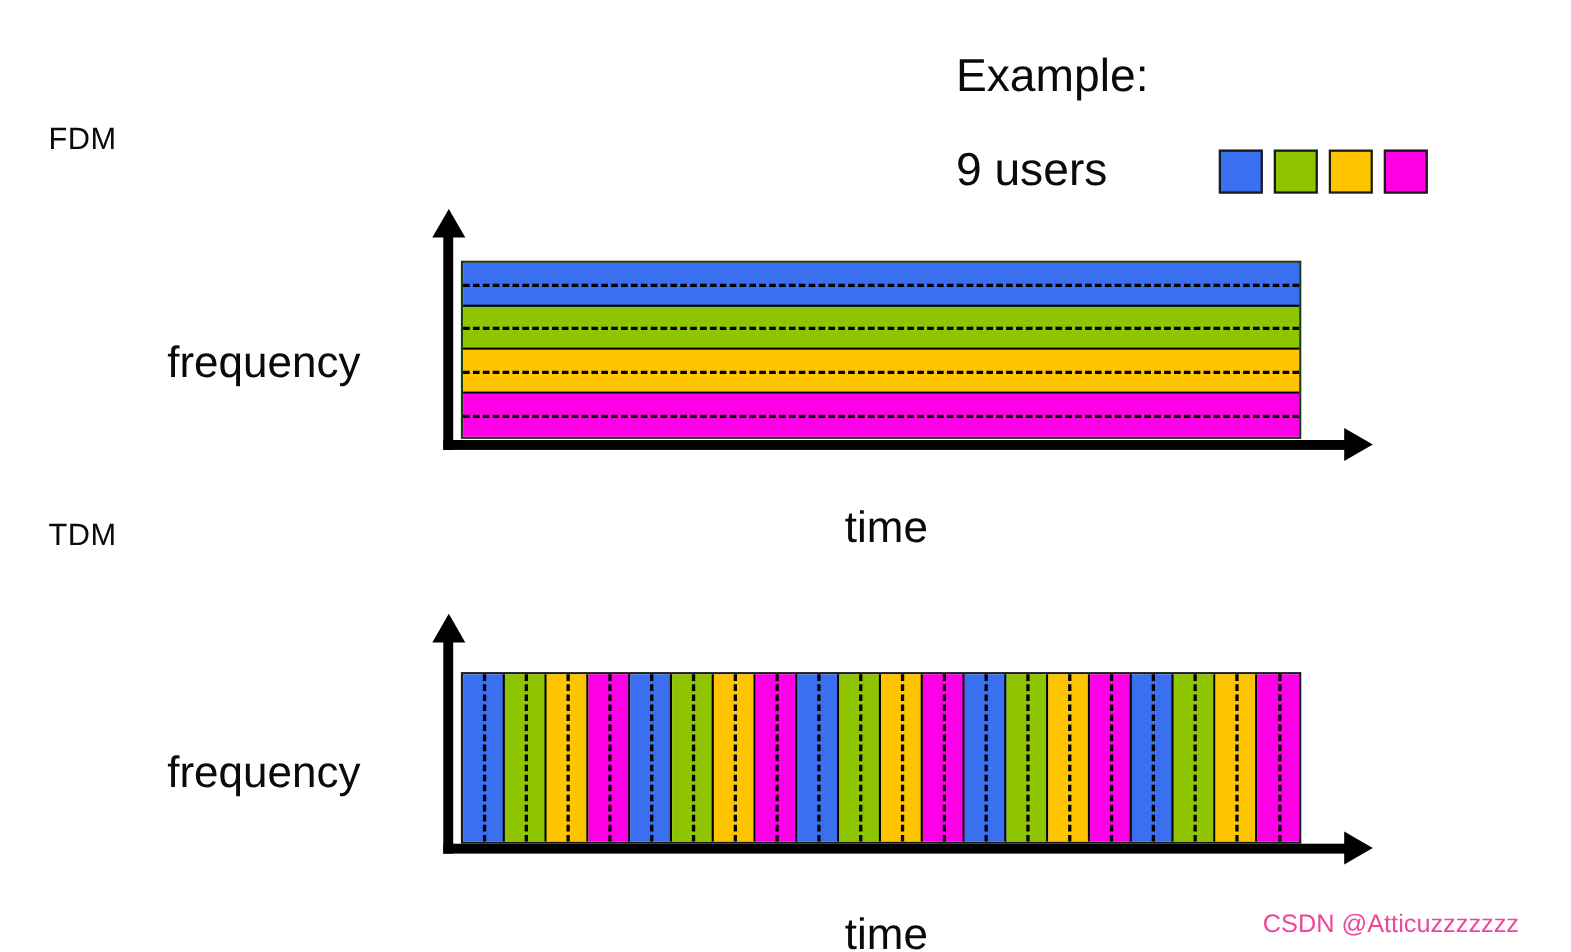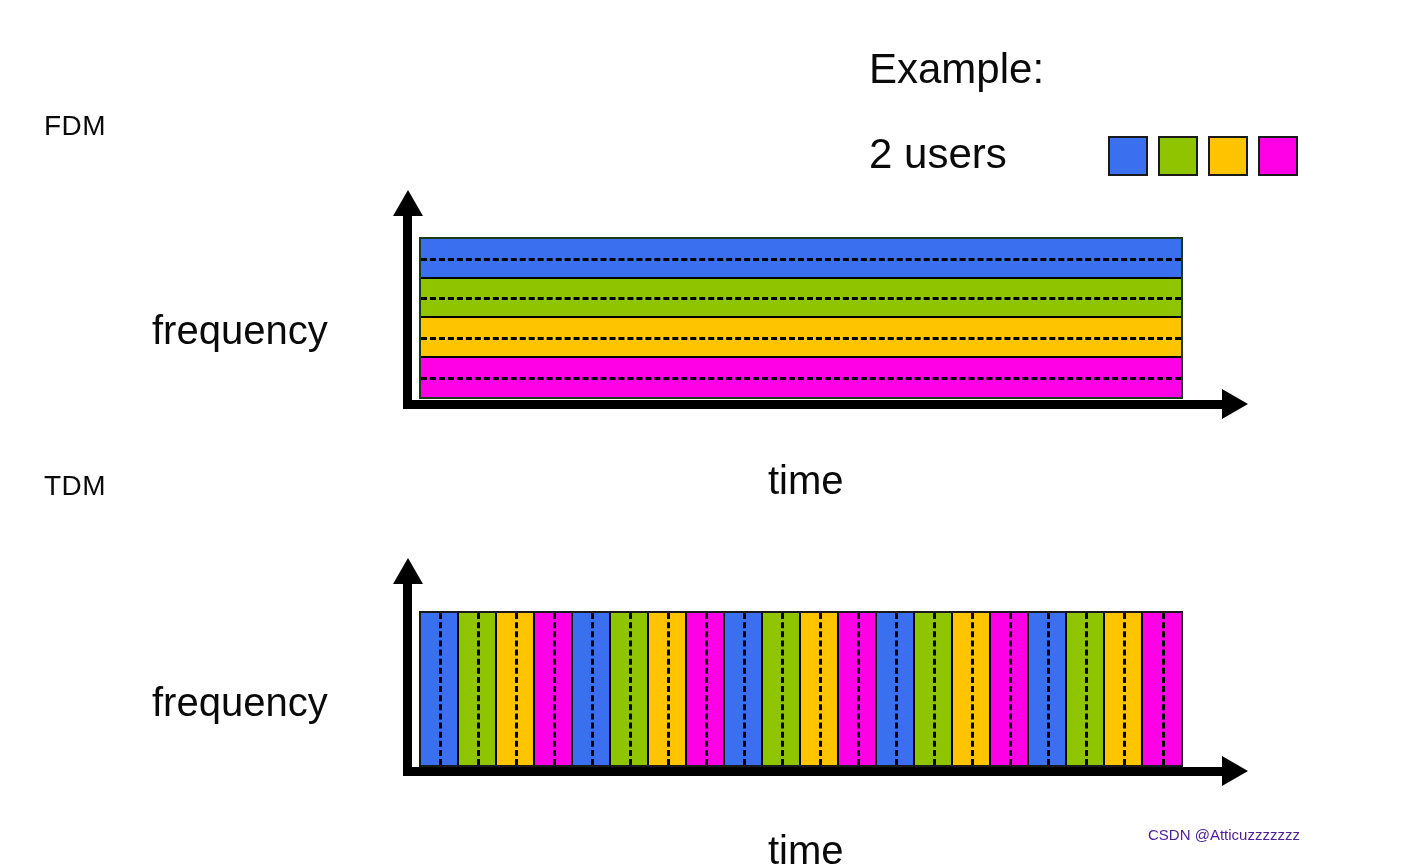--- a/index.html
+++ b/index.html
@@ -133,34 +133,34 @@
     position: absolute;
     top: 0;
     bottom: 0;
     left: 50%;
     border-left: 3px dashed #000000;
   }
 
   
   #watermark {
     position: absolute;
-    font-size: 15px;
-    color: #4c1d95;
+    font-size: 23px;
+    color: #ec4899;
     white-space: nowrap;
     font-family: "Liberation Sans", sans-serif;
   }
 </style>
 </head>
 <body>
 
 <div id="canvas">
 
   <div class="txt example-title" style="left:869px; top:48px;">Example:</div>
 
-  <div class="txt example-sub" style="left:869px; top:133px;">2 users</div>
+  <div class="txt example-sub" style="left:869px; top:133px;">9 users</div>
 
   <div id="legend" style="left:1108px; top:136px;">
       <div class="legend-swatch" style="background: rgb(58, 111, 239);"></div>
       <div class="legend-swatch" style="background: rgb(143, 196, 0);"></div>
       <div class="legend-swatch" style="background: rgb(255, 196, 0);"></div>
       <div class="legend-swatch" style="background: rgb(255, 0, 230);"></div>
     </div>
 
   <div class="txt scheme-label" style="left:44px; top:112px;">FDM</div>
 

